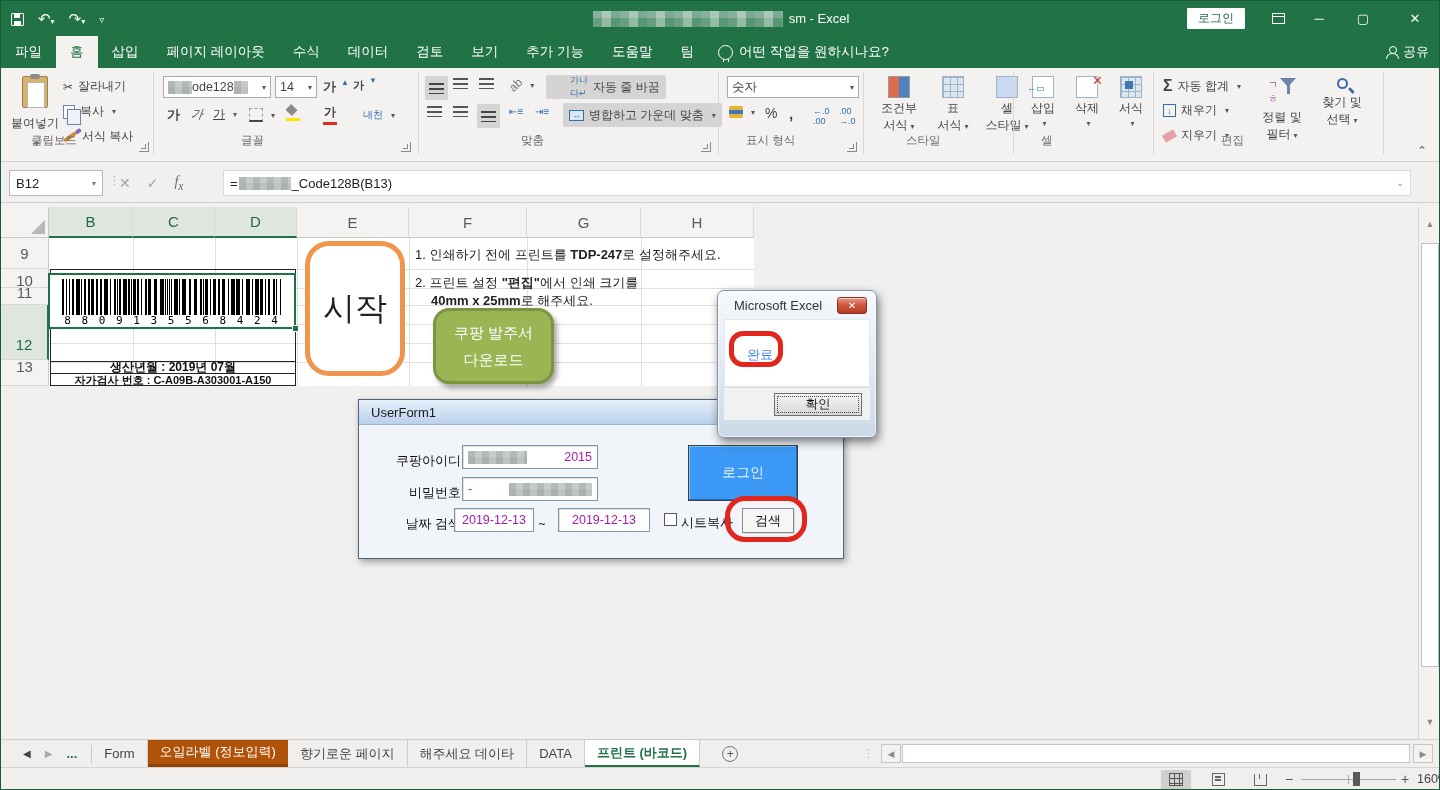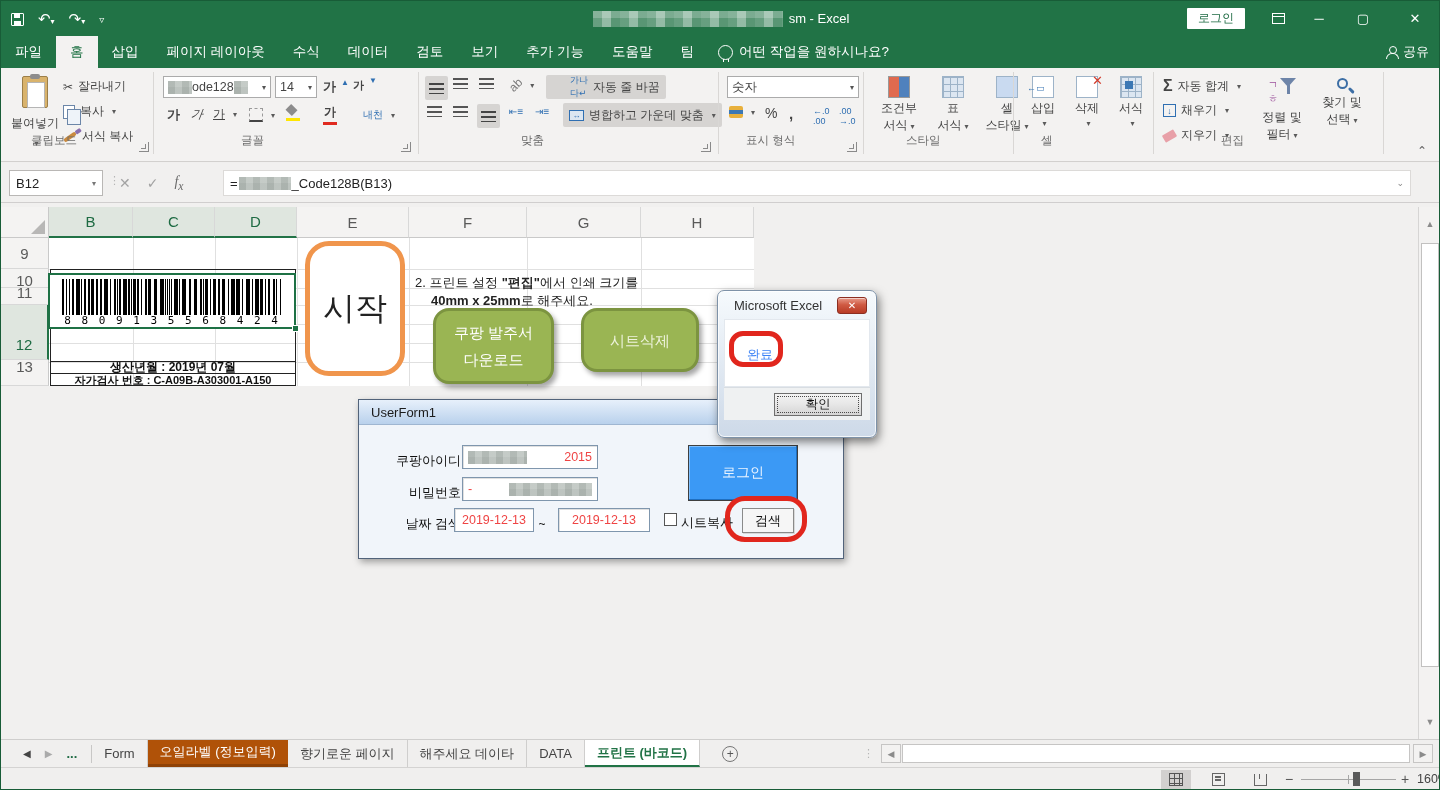--- a/index.html
+++ b/index.html
@@ -95,21 +95,21 @@
   .instr{position:absolute;font-size:13px;color:#222;white-space:nowrap;}
   .gbtn{position:absolute;background:#9ab553;border:3px solid #7c9440;border-radius:16px;color:#fff;display:flex;flex-direction:column;align-items:center;justify-content:center;font-size:15px;line-height:1.8;box-shadow:3px 4px 5px rgba(0,0,0,.35);cursor:pointer;}
   
   .vscroll{position:absolute;right:1px;top:4px;width:22px;height:532px;background:#f3f2f1;border-left:1px solid #d6d5d4;}
   .sbtn{position:absolute;left:2px;width:18px;height:18px;background:#f3f2f1;color:#8b8b8b;font-size:9px;display:flex;align-items:center;justify-content:center;cursor:pointer;}
   .vthumb{position:absolute;left:2px;top:36px;width:18px;height:424px;background:#fff;border:1px solid #c2c1c0;cursor:pointer;}
   
   .uform{left:357px;top:398px;width:486px;height:160px;background:#f1f5fa;border:1px solid #52637a;box-shadow:2px 3px 7px rgba(0,0,0,.35);z-index:30;}
   .uform-title{position:absolute;left:0;top:0;width:100%;height:25px;background:linear-gradient(#e7f0fb,#b9d1ec);border-bottom:1px solid #9fb6d1;display:flex;align-items:center;padding:0 12px;font-size:13px;color:#1b1b1b;}
   .ulabel{position:absolute;width:90px;text-align:right;font-size:13px;color:#111;}
-  .utext{position:absolute;background:#fff;border:1px solid #7f96ad;box-shadow:inset 1px 1px 0 rgba(0,0,0,.12);font-size:12.5px;color:#ef4444;display:flex;align-items:center;padding:0 5px;gap:37px;}
+  .utext{position:absolute;background:#fff;border:1px solid #7f96ad;box-shadow:inset 1px 1px 0 rgba(0,0,0,.12);font-size:12.5px;color:#a21caf;display:flex;align-items:center;padding:0 5px;gap:37px;}
   .loginbtn{position:absolute;left:329px;top:45px;width:110px;height:56px;background:#3b99f5;border:1px solid #3f3f3f;box-shadow:inset -1px -1px 0 #1f6fc0, inset 1px 1px 0 #7fc0ff;color:#eaf4ff;font-size:14px;display:flex;align-items:center;justify-content:center;cursor:pointer;}
   .ucheck{position:absolute;width:13px;height:13px;background:#fff;border:1px solid #555;cursor:pointer;}
   .usearch{position:absolute;left:383px;top:108px;width:52px;height:25px;background:#f6f6f6;border:1px solid #8a8a8a;box-shadow:1px 1px 0 #d9d9d9;font-size:13px;display:flex;align-items:center;justify-content:center;color:#111;cursor:pointer;}
   
   .msgbox{left:716px;top:289px;width:160px;height:148px;border-radius:7px;background:linear-gradient(#f6fafd,#cdd9e8);border:1px solid #7e92a8;box-shadow:2px 4px 10px rgba(0,0,0,.5), inset 0 0 0 1px rgba(255,255,255,.75);z-index:40;}
   .msg-title{position:absolute;left:16px;top:7px;font-size:13px;color:#333;}
   .msg-close{position:absolute;right:9px;top:6px;width:30px;height:17px;border-radius:3px;background:linear-gradient(#e89a8a,#cf5a43 45%,#b83b26);border:1px solid #8c2e21;color:#fff;font-size:10px;font-weight:bold;display:flex;align-items:center;justify-content:center;box-shadow:inset 0 1px 0 rgba(255,255,255,.55);cursor:pointer;}
   .msg-body{position:absolute;left:6px;top:28px;width:146px;height:68px;background:#fff;border:1px solid #e3e8ee;}
   .msg-foot{position:absolute;left:6px;top:96px;width:146px;height:33px;background:#eff1f2;border-top:1px solid #d8dde2;}
   .okbtn{position:absolute;left:50px;top:5px;width:88px;height:23px;background:linear-gradient(#f4f4f4,#e8e8e8 45%,#d5d5d5);border:1px solid #6e6e6e;font-size:12.5px;color:#111;display:flex;align-items:center;justify-content:center;cursor:pointer;}
@@ -502,33 +502,33 @@
             <i style="width:2px;margin-right:1px"></i>
             <i style="width:1px;margin-right:3px"></i>
             <i style="width:1px;margin-right:2px"></i>
           </div>
         <div class="bc-num">8 8 0 9 1 3 5 5 6 8 4 2 4</div>
         <div class="bc-handle"></div>
       </div>
 
       <div class="startbtn">시작</div>
 
+      <div class="instr" style="left:366px;top:8px;">
+        <span>1. 인쇄하기 전에 프린트를 </span><b>TDP-247</b><span>로 설정해주세요.</span>
+      </div>
       <div class="instr" style="left:366px;top:36px;">
         <span>2. 프린트 설정 </span><b>"편집"</b><span>에서 인쇄 크기를</span>
       </div>
       <div class="instr" style="left:382px;top:54px;">
         <b>40mm x 25mm</b><span>로 해주세요.</span>
       </div>
 
       <div class="gbtn" style="left:384px;top:70px;width:121px;height:76px;">
         <span>쿠팡 발주서</span>
           <span>다운로드</span>
-      </div>
-      <div class="gbtn" style="left:532px;top:70px;width:118px;height:64px;color:#eef3dd;">
-        <span>시트삭제</span>
       </div>
     </div>
 
     <div class="vscroll">
       <div class="sbtn" style="top:8px;">▲</div>
       <div class="vthumb"></div>
       <div class="sbtn" style="bottom:8px;">▼</div>
     </div>
   </div>
 

